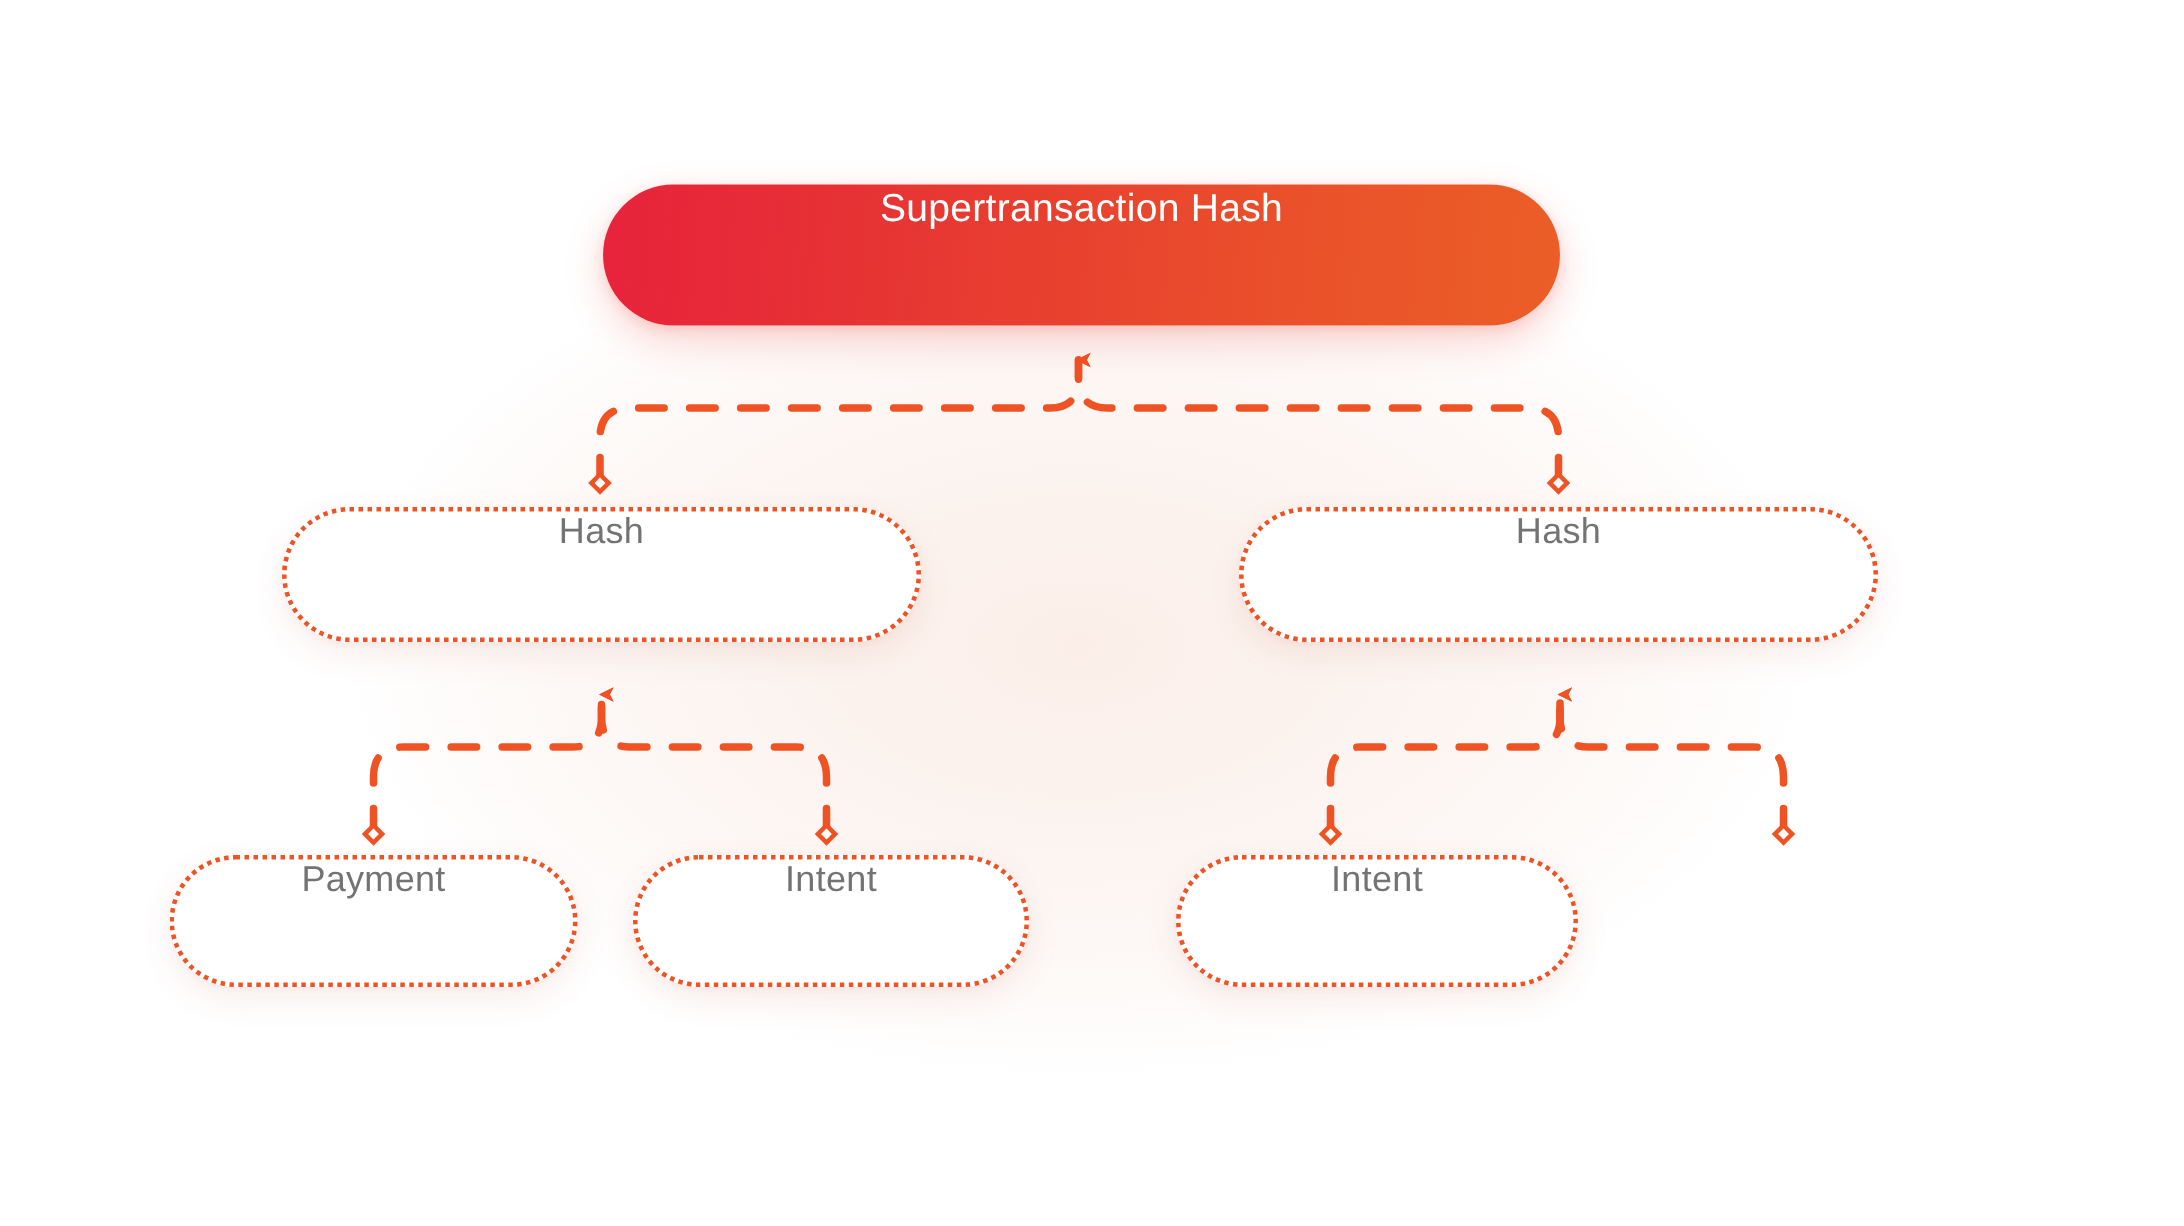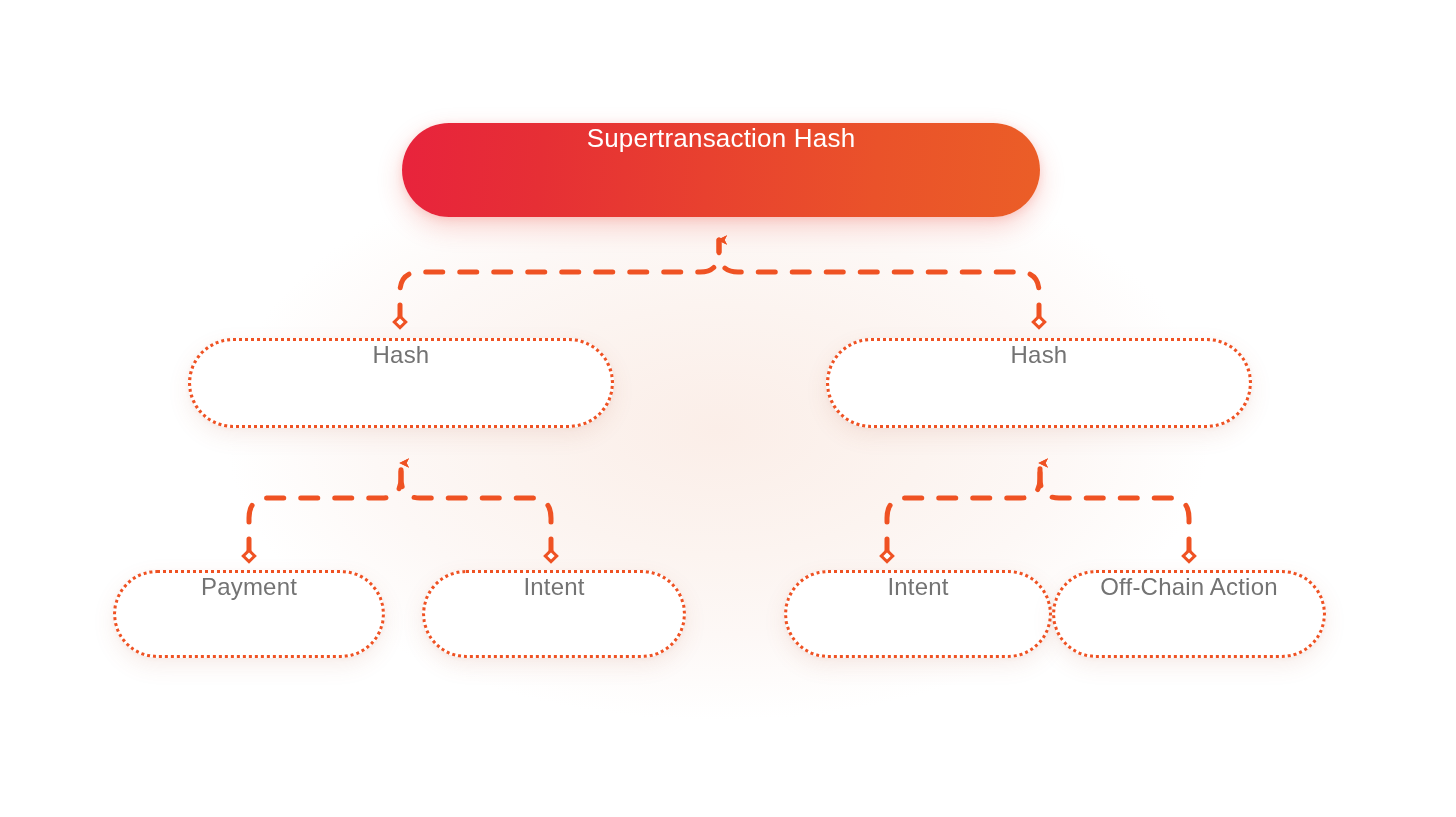--- a/index.html
+++ b/index.html
@@ -119,17 +119,14 @@
   </div>
 
   <div class="node node-dotted" style="left:422px; top:570px; width:264px; height:88px;">
     <span class="node-label">Intent</span>
   </div>
 
   <div class="node node-dotted" style="left:784px; top:570px; width:268px; height:88px;">
     <span class="node-label">Intent</span>
   </div>
 
-  <div class="node node-dotted" style="left:1052px; top:570px; width:274px; height:88px;">
-    <span class="node-label">Off-Chain Action</span>
-  </div>
 
 </div>
 
 </body></html>

